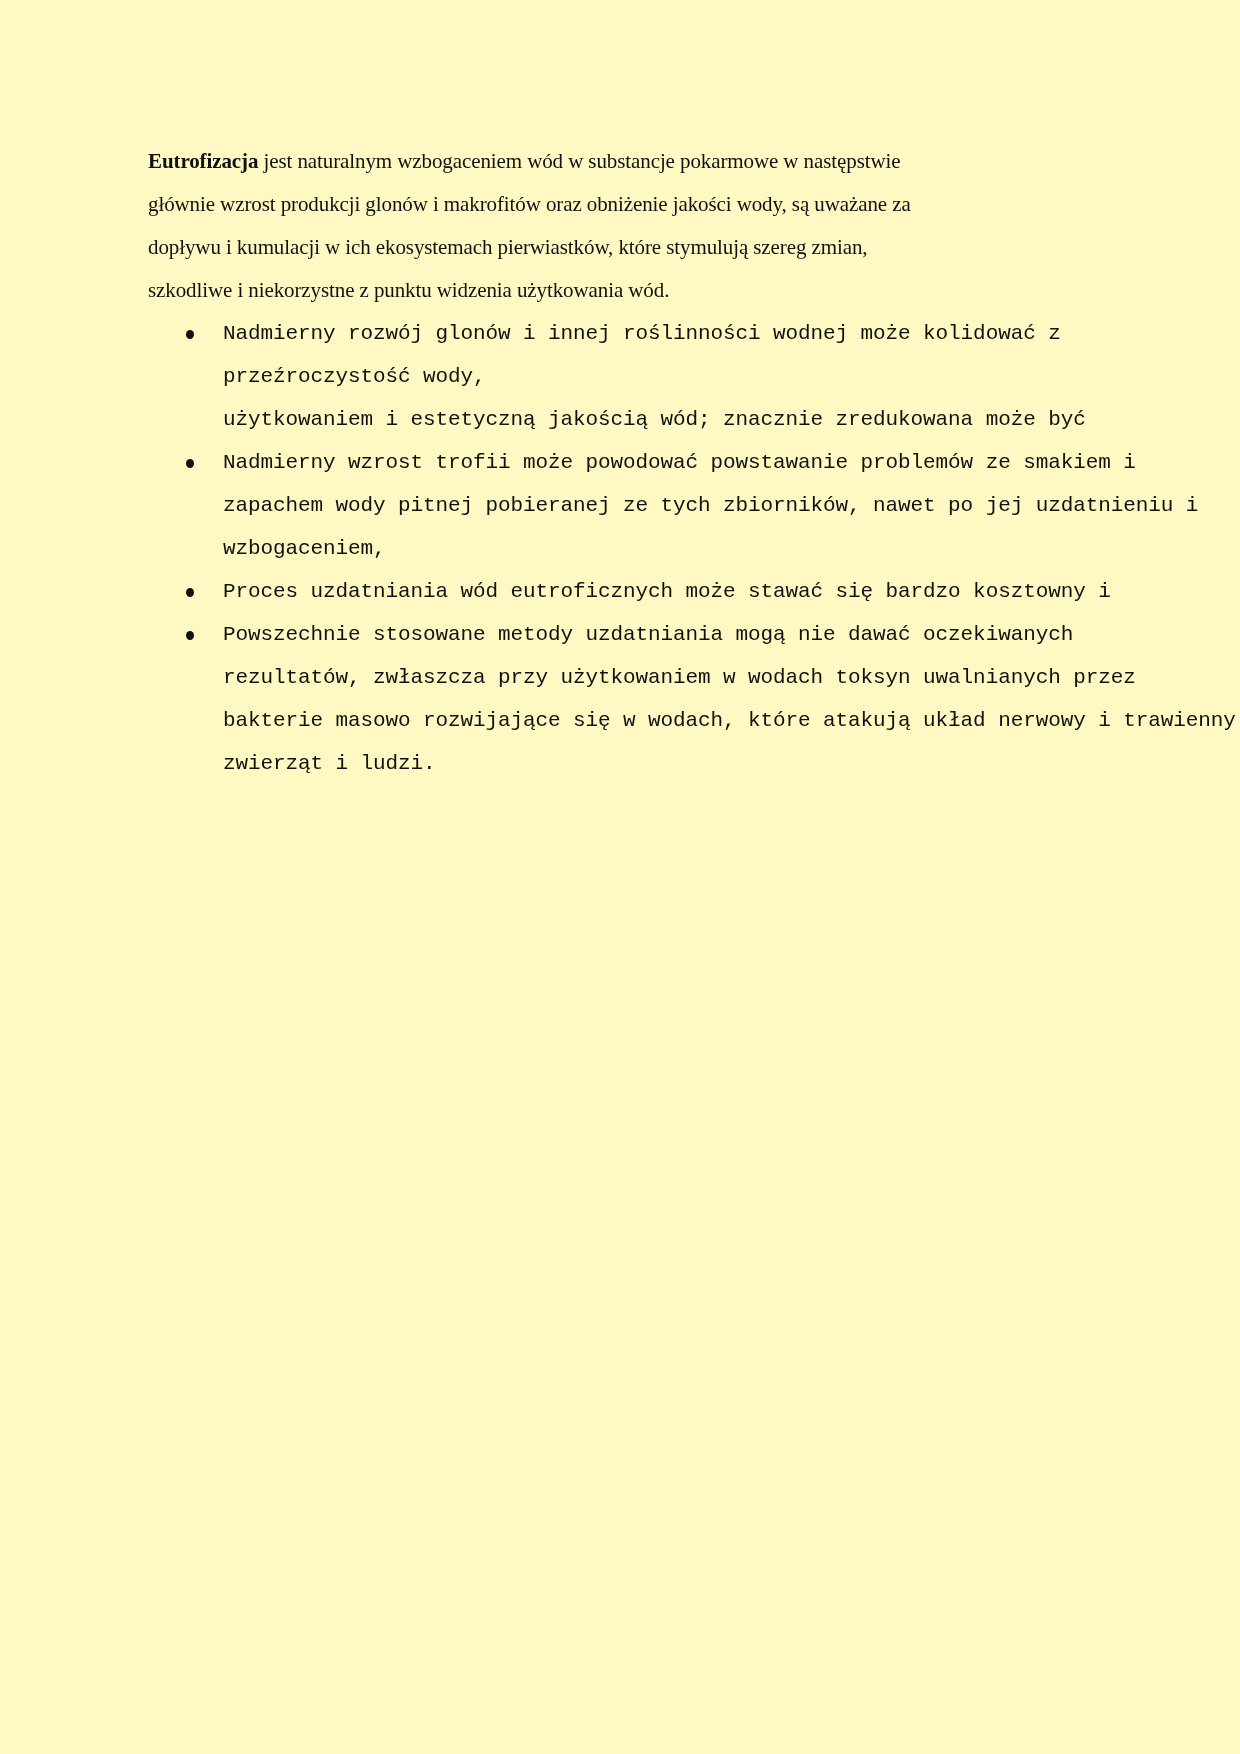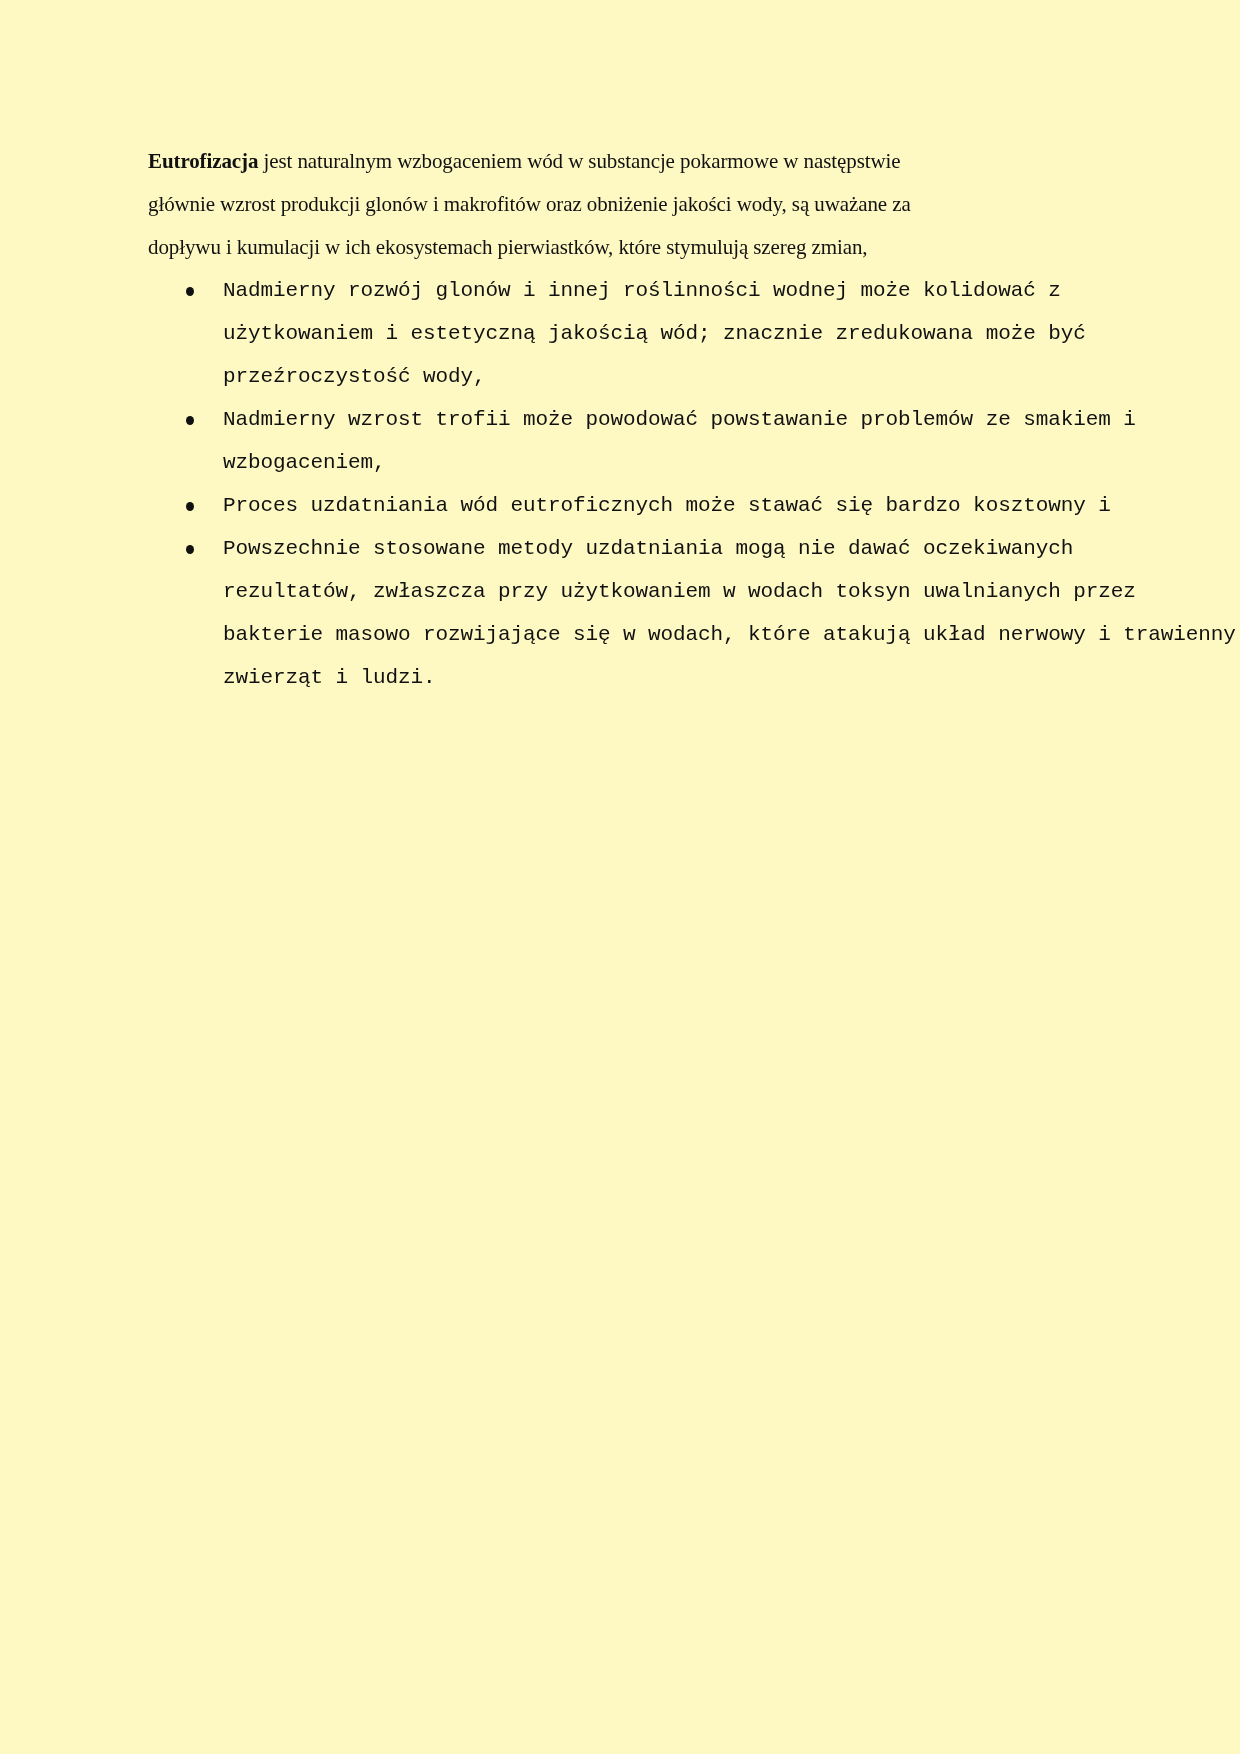--- a/index.html
+++ b/index.html
@@ -61,32 +61,34 @@
 </head>
 <body>
 
 <div class="page">
   <div class="content">
 
     <p class="para">
       <span class="line"><span class="term">Eutrofizacja</span><span> jest naturalnym wzbogaceniem wód w substancje pokarmowe w następstwie</span></span>
       <span class="line">głównie wzrost produkcji glonów i makrofitów oraz obniżenie jakości wody, są uważane za</span>
       <span class="line">dopływu i kumulacji w ich ekosystemach pierwiastków, które stymulują szereg zmian,</span>
+      <span class="line">szkodliwe i niekorzystne z punktu widzenia użytkowania wód.</span>
     </p>
 
     <ul class="bullet-list">
       <li class="bullet-item">
         <span class="bullet-dot"></span>
         <span class="line">Nadmierny rozwój glonów i innej roślinności wodnej może kolidować z</span>
+        <span class="line">przeźroczystość wody,</span>
         <span class="line">użytkowaniem i estetyczną jakością wód; znacznie zredukowana może być</span>
-        <span class="line">przeźroczystość wody,</span>
       </li>
       <li class="bullet-item">
         <span class="bullet-dot"></span>
         <span class="line">Nadmierny wzrost trofii może powodować powstawanie problemów ze smakiem i</span>
+        <span class="line">zapachem wody pitnej pobieranej ze tych zbiorników, nawet po jej uzdatnieniu i</span>
         <span class="line">wzbogaceniem,</span>
       </li>
       <li class="bullet-item">
         <span class="bullet-dot"></span>
         <span class="line">Proces uzdatniania wód eutroficznych może stawać się bardzo kosztowny i</span>
       </li>
       <li class="bullet-item">
         <span class="bullet-dot"></span>
         <span class="line">Powszechnie stosowane metody uzdatniania mogą nie dawać oczekiwanych</span>
         <span class="line">rezultatów, zwłaszcza przy użytkowaniem w wodach toksyn uwalnianych przez</span>

